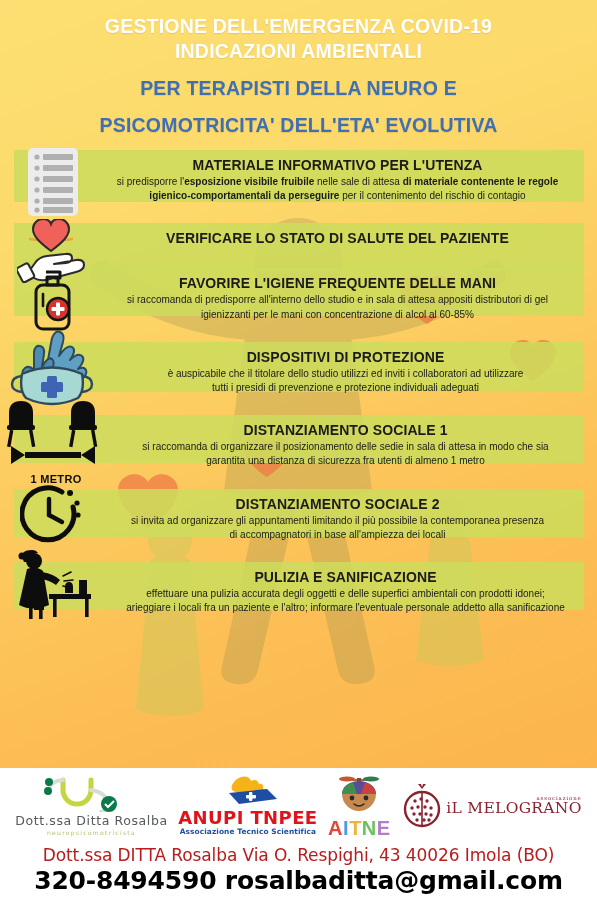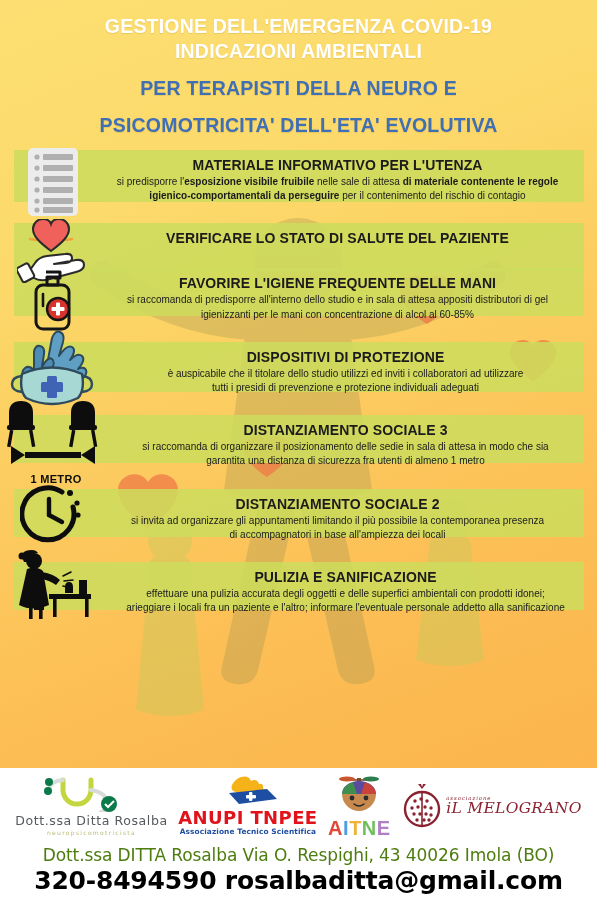--- a/index.html
+++ b/index.html
@@ -171,21 +171,21 @@
     left: 0; top: 843px;
     width: 597px;
     height: 62px;
     background: #ffffff;
     text-align: center;
     padding-top: 2px;
   }
   .contact-line1 {
     font-family: "DejaVu Sans", sans-serif;
     font-size: 17px;
-    color: #4d7c0f;
+    color: #b91c1c;
     letter-spacing: -0.1px;
   }
   .contact-line2 {
     font-family: "DejaVu Sans", sans-serif;
     font-size: 25px;
     font-weight: bold;
     color: #000;
     letter-spacing: -0.2px;
     margin-top: 1px;
   }
@@ -359,21 +359,21 @@
               <rect x="84" y="33" width="3.4" height="17" transform="rotate(-10 86 33)"></rect>
 
               <rect x="18" y="55" width="56" height="6"></rect>
               <path d="M18 58 l-14 -9 v18 Z"></path>
               <path d="M74 58 l14 -9 v18 Z"></path>
             </g>
           </svg>
           <div style="font-size:11px;font-weight:bold;color:#0d0d0d;margin-top:-2px;letter-spacing:.3px;">1 METRO</div>
         </div>
         <div class="text">
-          <div class="heading">DISTANZIAMENTO SOCIALE 3</div>
+          <div class="heading">DISTANZIAMENTO SOCIALE 1</div>
           <div class="desc">
             <span>si raccomanda di organizzare il posizionamento delle sedie in sala di attesa in modo che sia</span><br>
             <span>garantita una distanza di sicurezza fra utenti di almeno 1 metro</span>
           </div>
         </div>
       </div>
 
       <div class="row">
         <div class="band" style="height:48px;"></div>
         <div class="icon-wrap" style="left:8px;width:86px;top:-6px;">
@@ -509,21 +509,21 @@
             <circle cx="30" cy="25" r="1.7"></circle>
           <circle cx="13" cy="31" r="1.7"></circle>
             <circle cx="19" cy="31" r="1.7"></circle>
             <circle cx="25" cy="31" r="1.7"></circle>
             <circle cx="30" cy="32" r="1.7"></circle>
           <circle cx="16" cy="37" r="1.7"></circle>
             <circle cx="23" cy="37" r="1.7"></circle>
             <circle cx="28" cy="37" r="1.7"></circle>
         </g>
       </svg>
-      <div style="text-align:left;font-style:italic;">
+      <div style="text-align:right;">
         <div class="logo4-sub">associazione</div>
         <div class="logo4-name">iL MELOGRANO</div>
       </div>
     </div>
 
   </div>
 
   <div class="contact">
     <div class="contact-line1">Dott.ssa DITTA Rosalba Via O. Respighi, 43 40026 Imola (BO)</div>
     <div class="contact-line2">320-8494590 rosalbaditta@gmail.com</div>

